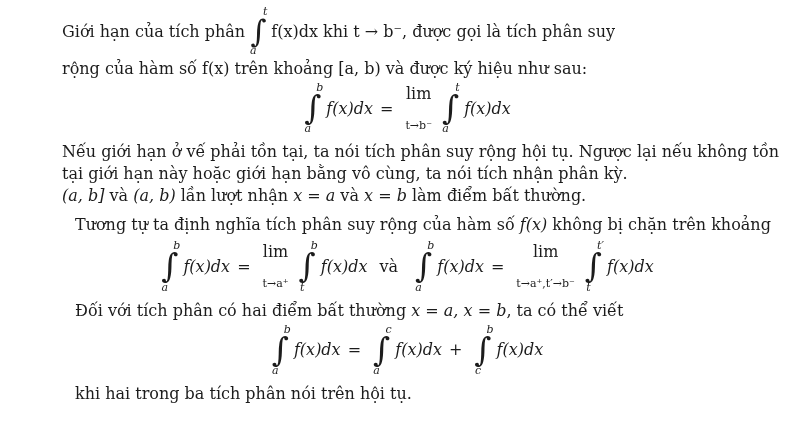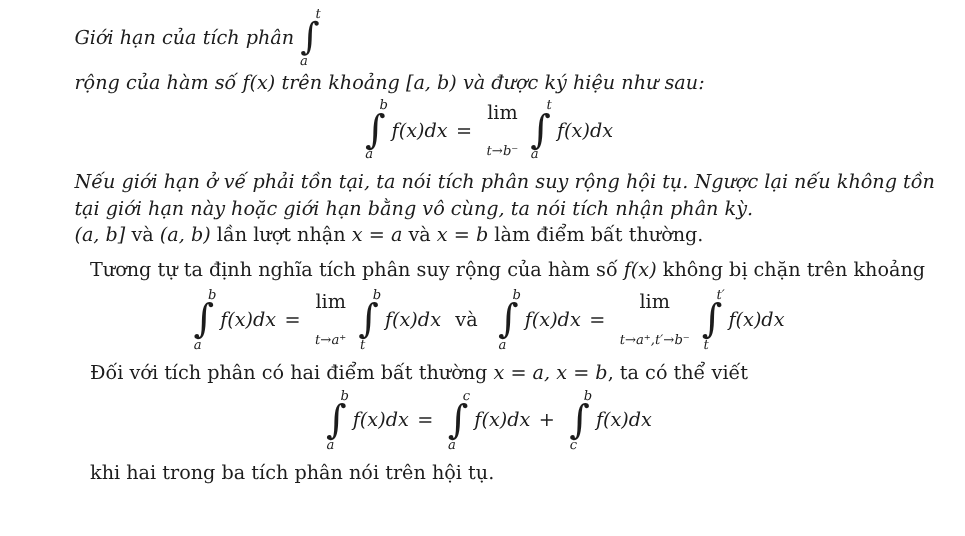--- a/index.html
+++ b/index.html
@@ -9,58 +9,59 @@
     box-sizing:border-box;
     padding:4px 56px 0 62px;
     font-family:"DejaVu Serif","Liberation Serif",serif;
     font-size:16px;
     color:#1c1c1c;
     overflow:hidden;
     background:#ffffff;
   }
   .row1 { display:flex; align-items:center; height:54px; white-space:nowrap; }
   .def-label { font-weight:bold; margin-left:18px; margin-right:33px; letter-spacing:.2px; }
-  .it { font-style:italic; }
+  .it { }
   .mi { font-style:italic; }
   .line { line-height:22px; white-space:nowrap; }
   .indent { padding-left:13px; }
   .mt { margin-top:7px; }
 
   
   .intg { display:inline-flex; flex-direction:column; align-items:center; margin:0 5px; flex:0 0 auto; }
   .isup,.isub { font-size:11px; font-style:italic; line-height:1; }
   .isup { transform:translateX(7px); }
   .isub { transform:translateX(-5px); }
   .iglyph { font-size:31px; line-height:.92; font-style:normal; }
   .formula .iglyph { font-size:33px; }
 
   
   .lim { display:inline-flex; flex-direction:column; align-items:center; line-height:1; margin:0 5px; flex:0 0 auto;text-align:right; }
   .limword { font-size:16px; font-style:normal; }
-  .limsub { font-size:11px; font-style:italic; margin-top:18px; white-space:nowrap; }
+  .limsub { font-size:11px; margin-top:18px; white-space:nowrap; }
 
   .formula { display:flex; align-items:center; justify-content:center; white-space:nowrap; }
   .f1 { margin:2px 0 2px; }
   .f2 { margin:4px 0 2px; }
   .f3 { margin:2px 0 2px; }
   .rel { margin:0 7px; font-style:normal; }
   .conj { margin:0 12px; font-style:normal; }
 </style>
 </head>
 <body>
 
 <div class="page">
 
   <div class="row1">
     <span class="it">Giới hạn của tích phân</span>
     <span class="intg">
       <span class="isup">t</span>
       <span class="iglyph">∫</span>
       <span class="isub">a</span>
     </span>
+    <span class="it">f(x)dx khi t → b⁻, được gọi là tích phân suy</span>
   </div>
 
   <div class="line it">rộng của hàm số f(x) trên khoảng [a, b) và được ký hiệu như sau:</div>
 
   <div class="formula f1">
     <span class="intg">
       <span class="isup">b</span>
       <span class="iglyph">∫</span>
       <span class="isub">a</span>
     </span>

